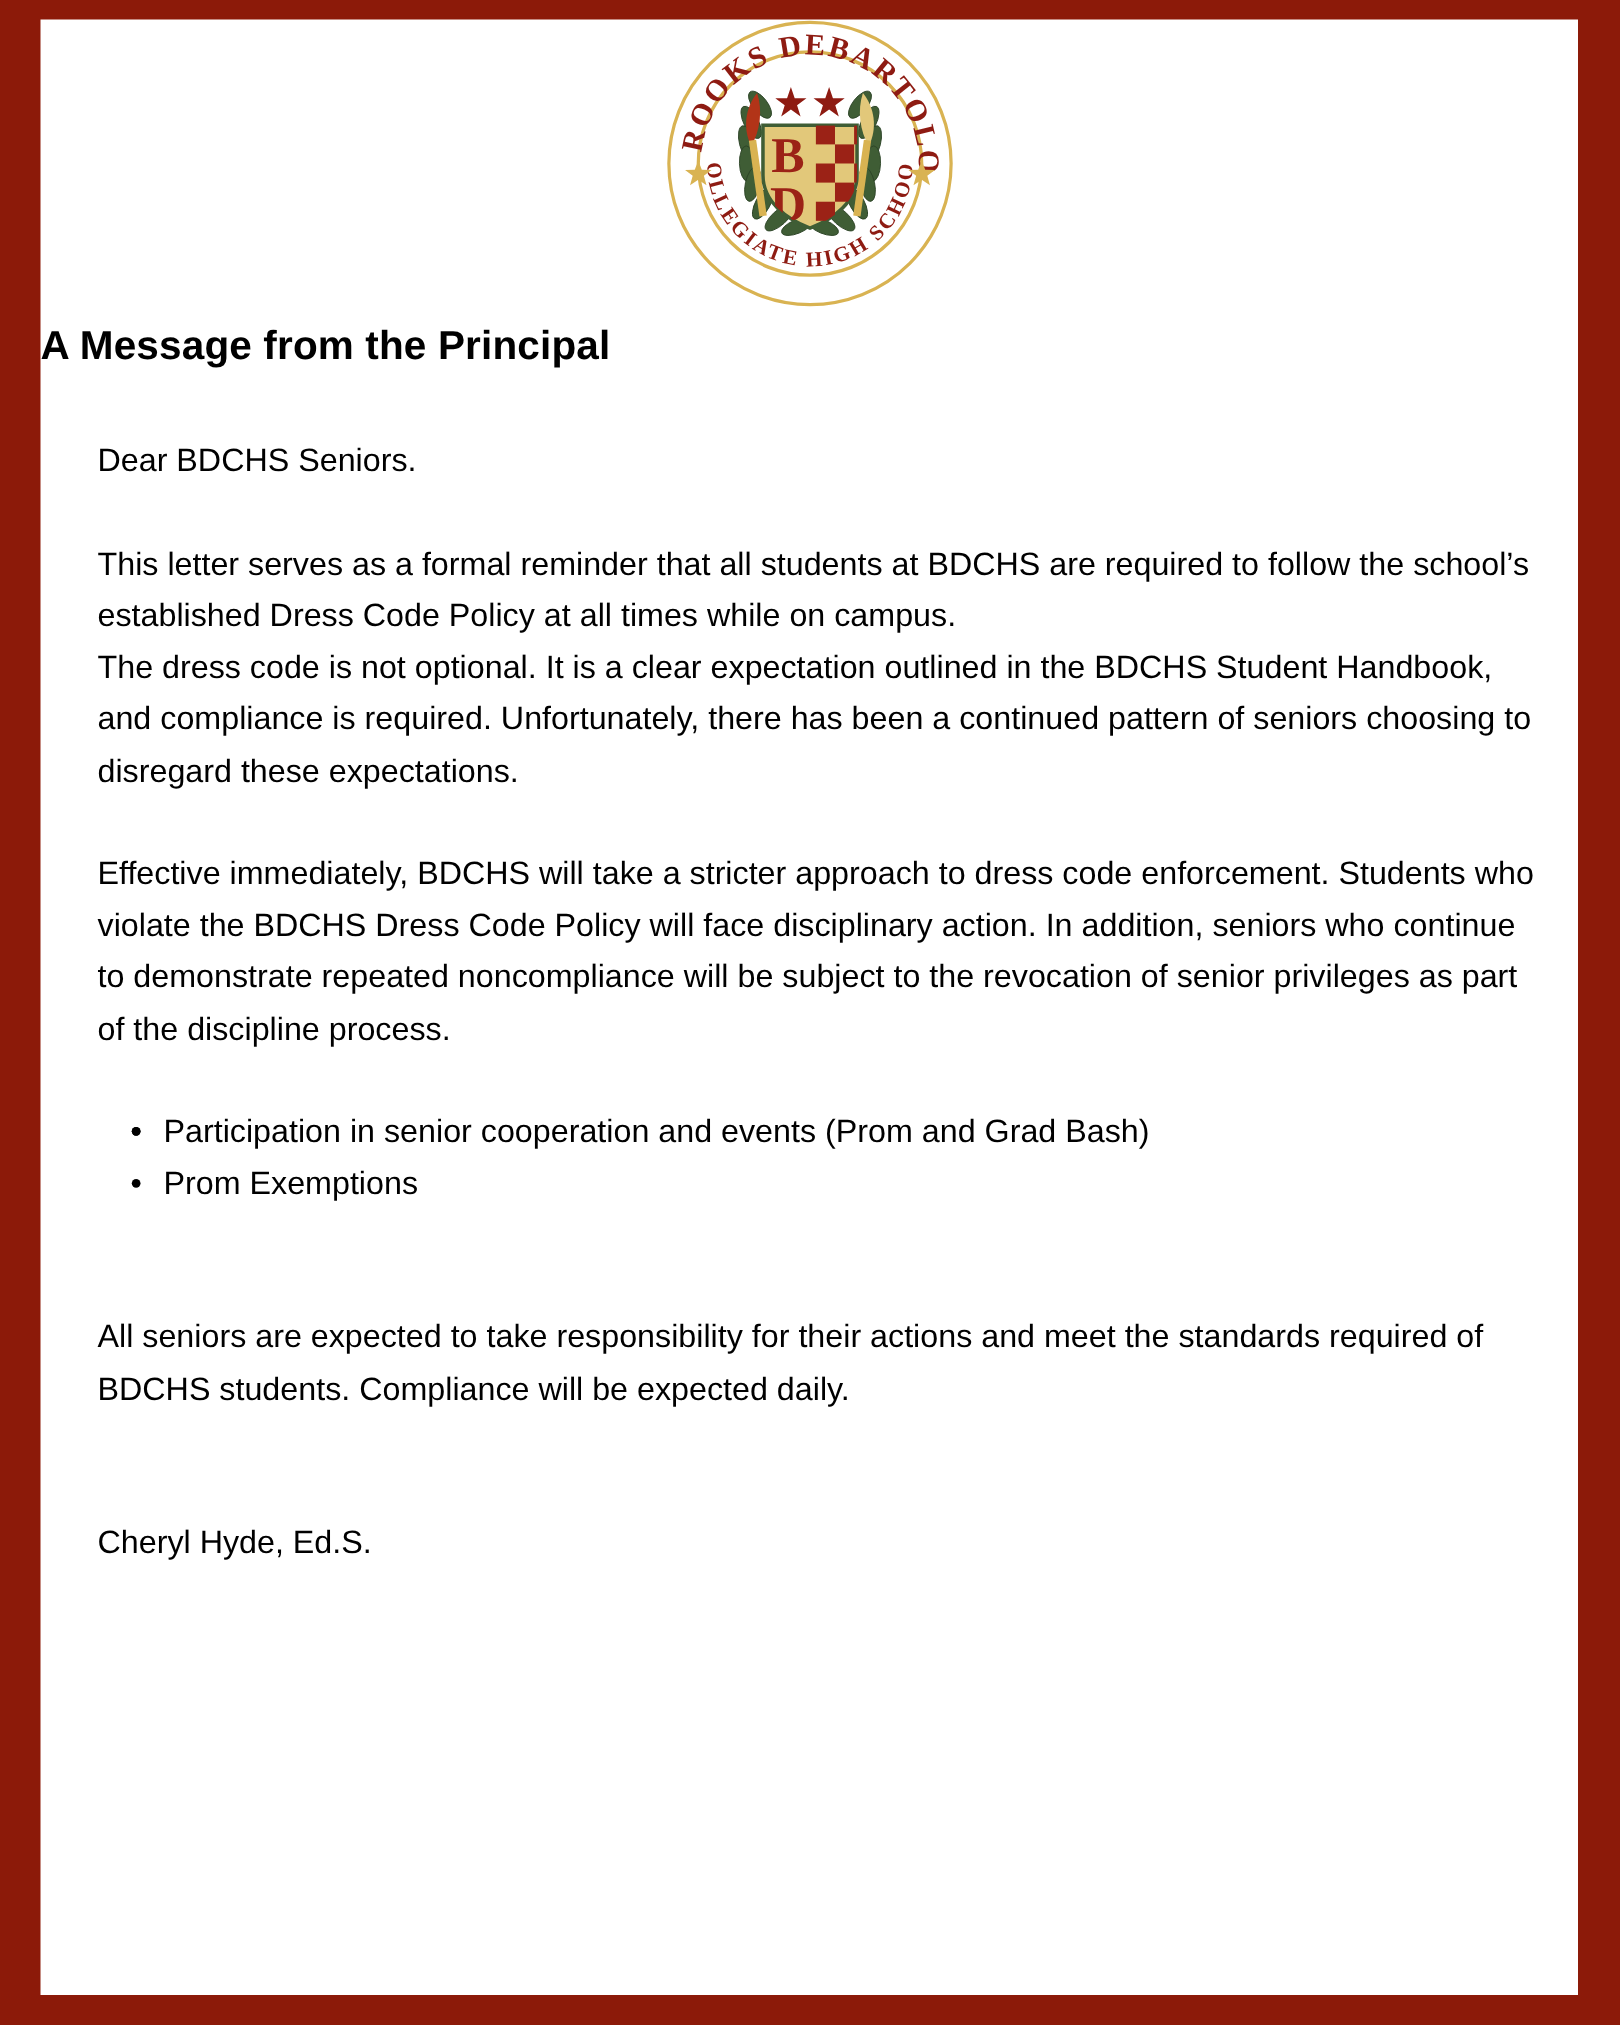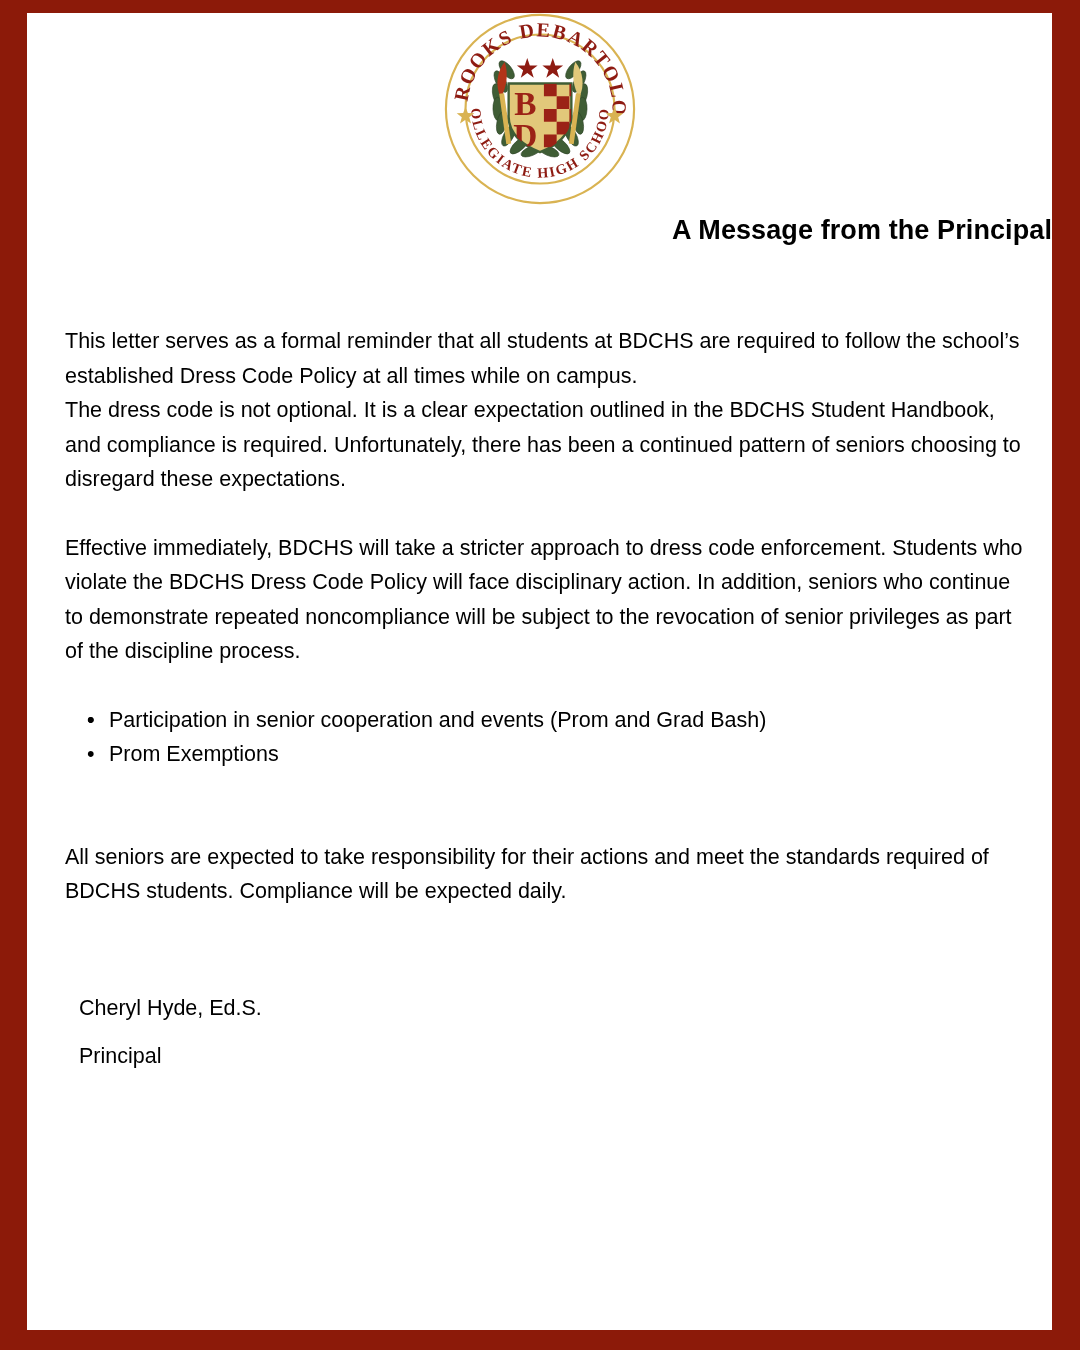--- a/index.html
+++ b/index.html
@@ -43,21 +43,21 @@
   .crest {
     position: relative;
     width: 196px;
     height: 196px;
     margin-top: -2px;
   }
   .crest svg { display: block; }
 
   
   #doc-title {
-    text-align: right;
+    text-align: left;
     font-size: 27px;
     font-weight: bold;
     color: #000000;
     margin-top: 8px;
     letter-spacing: 0.1px;
   }
 
   
   #letter-body {
     padding: 0 22px 0 38px;
@@ -82,21 +82,21 @@
     padding-left: 44px;
     line-height: 34.5px;
   }
   ul.privileges li .bullet-dot {
     position: absolute;
     left: 22px;
     top: 0;
     font-size: 21.5px;
     line-height: 34.5px;
   }
-  .signature-line { margin: 14px; }
+  .signature-line { margin: 0; }
 </style>
 </head>
 <body>
 
 <div id="letter-page">
   <div id="paper">
 
     <div id="logo-block">
       <div class="crest">
         <svg viewBox="0 0 200 200" width="196" height="196">
@@ -180,20 +180,21 @@
             </g>
           </g>
         </svg>
       </div>
     </div>
 
     <div id="doc-title">A Message from the Principal</div>
 
     <div id="letter-body">
 
+      <p class="para">Dear BDCHS Seniors.</p>
       <div class="para-gap"></div>
 
       <p class="para">This letter serves as a formal reminder that all students at BDCHS are required to follow the school’s established Dress Code Policy at all times while on campus.
 The dress code is not optional. It is a clear expectation outlined in the BDCHS Student Handbook, and compliance is required. Unfortunately, there has been a continued pattern of seniors choosing to disregard these expectations.</p>
       <div class="para-gap"></div>
 
       <p class="para">Effective immediately, BDCHS will take a stricter approach to dress code enforcement. Students who violate the BDCHS Dress Code Policy will face disciplinary action. In addition, seniors who continue to demonstrate repeated noncompliance will be subject to the revocation of senior privileges as part of the discipline process.</p>
       <div class="para-gap"></div>
 
 
@@ -214,17 +215,16 @@
       <div class="para-gap"></div>
 
       <div class="para-gap"></div>
 
       <p class="para">All seniors are expected to take responsibility for their actions and meet the standards required of BDCHS students. Compliance will be expected daily.</p>
       <div class="para-gap"></div>
 
       <div class="para-gap"></div>
 
       <p class="signature-line">Cheryl Hyde, Ed.S.</p>
-      <p class="signature-line">Principal</p>
     </div>
 
   </div>
 </div>
 
 </body></html>

